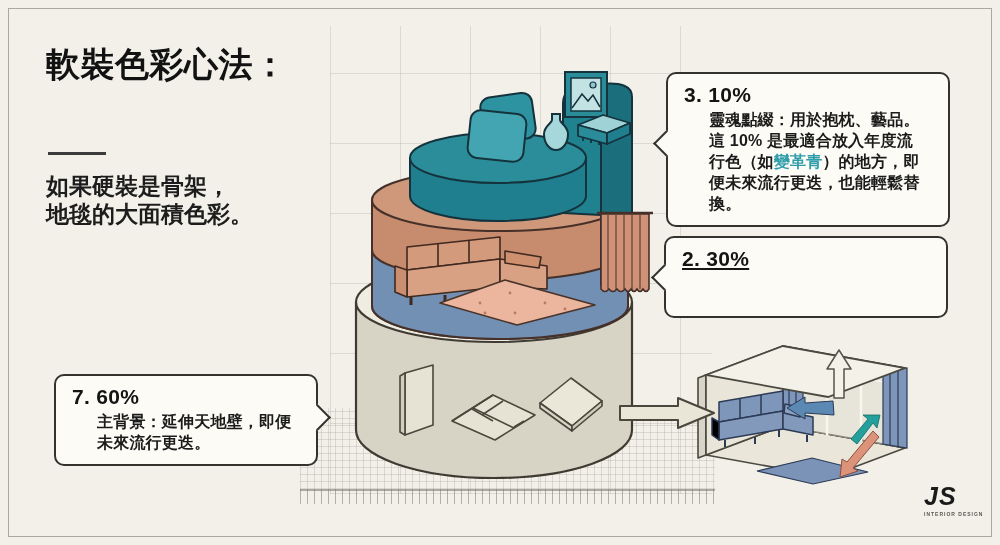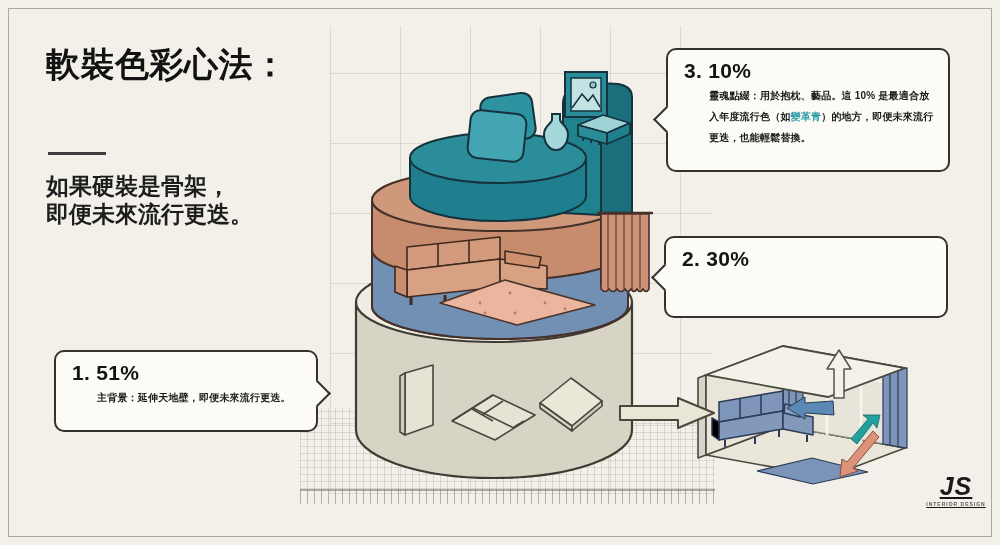--- a/index.html
+++ b/index.html
@@ -21,58 +21,58 @@
     background:repeating-linear-gradient(90deg, rgba(125,123,112,.55) 0 1.5px, transparent 1.5px 7px);}
 
   
   .title-block{position:absolute;left:46px;top:44px;z-index:2;}
   .title-block h1{margin:0;font-size:34px;line-height:40px;font-weight:800;letter-spacing:.5px;color:#121212;}
   .divider{position:absolute;left:48px;top:152px;width:58px;height:3px;background:#3c3c3c;z-index:2;}
   .subtitle{position:absolute;left:46px;top:172px;z-index:2;font-size:23px;font-weight:700;line-height:28px;color:#1d1d1d;}
 
   
   .callout{position:absolute;background:#fcfbf6;border:2.5px solid #33322d;border-radius:10px;
-           padding:9px 12px 11px 16px;z-index:3;box-sizing:border-box;}
+           padding:9px 22px 11px 16px;z-index:3;box-sizing:border-box;margin-top:24px;}
   .callout h2{margin:0 0 2px 0;font-size:21px;font-weight:800;color:#141414;letter-spacing:.3px;}
-  .callout .body{margin-left:25px;font-size:10px;font-weight:700;line-height:21px;color:#1b1b1b;letter-spacing:.2px;}
+  .callout .body{margin-left:25px;font-size:16px;font-weight:700;line-height:21px;color:#1b1b1b;letter-spacing:.2px;}
   .hl{color:#2f9daa;}
   .c10{left:666px;top:48px;width:284px;min-height:124px;}
-  .c30{left:664px;top:236px;width:284px;min-height:82px;}
+  .c30{left:664px;top:212px;width:284px;min-height:82px;text-decoration:underline;}
   .c60{left:54px;top:350px;width:264px;min-height:82px;}
   .ptr{position:absolute;width:17px;height:17px;background:#fcfbf6;transform:rotate(45deg);}
   .ptr-left{border-left:2.5px solid #33322d;border-bottom:2.5px solid #33322d;left:-11px;}
   .ptr-right{border-right:2.5px solid #33322d;border-top:2.5px solid #33322d;right:-11px;}
   .c10 .ptr{top:60px;} .c30 .ptr{top:30px;} .c60 .ptr{top:32px;}
 
   .cake{position:absolute;left:345px;top:63px;width:312px;height:422px;z-index:1;}
   .flow{position:absolute;left:618px;top:396px;width:100px;height:36px;z-index:2;}
   .room{position:absolute;left:685px;top:338px;width:232px;height:160px;z-index:1;}
 
   
-  .logo{position:absolute;left:924px;top:474px;width:64px;z-index:2;text-align:center;line-height:1;text-decoration:underline;}
+  .logo{position:absolute;left:924px;top:484px;width:64px;z-index:2;text-align:left;line-height:1;}
   .logo .mark{font-size:25px;font-weight:800;font-style:italic;letter-spacing:1px;color:#1a1a1a;}
   .logo .cap{margin-top:3px;font-size:5px;letter-spacing:1px;color:#5a5952;font-weight:700;}
 </style>
 </head>
 <body>
 
 <div class="frame"></div>
 <div class="grid-large"></div>
 <div class="grid-fine"></div>
 <div class="ruler"></div>
 
 <div class="title-block">
   <h1>
     <span>軟裝色彩心法：</span><br>
   </h1>
 </div>
 <div class="divider"></div>
 <div class="subtitle">
   <span>如果硬裝是骨架，</span><br>
-  <span>即便未來流行更迭。</span>
+  <span>地毯的大面積色彩。</span>
 </div>
 
 <svg class="cake" viewBox="0 0 312 422">
 
   <g stroke="#3f3b33" stroke-width="2.2" stroke-linejoin="round">
     <path d="M11,239 L11,367 A138,48 0 0 0 287,367 L287,239" fill="#d7d3c5"></path>
     <ellipse cx="149" cy="239" rx="138" ry="40" fill="#efece1"></ellipse>
   </g>
 
   <g stroke="#45302a" stroke-width="2" stroke-linejoin="round">
@@ -213,20 +213,20 @@
   <div class="body"><span>靈魂點綴：用於抱枕、藝品。這 10% 是最適合放入年度流行色（如</span><span class="hl">變革青</span><span>）的地方，即便未來流行更迭，也能輕鬆替換。</span></div>
 </div>
 
 <div class="callout c30">
   <span class="ptr ptr-left"></span>
   <h2>2. 30%</h2>
 </div>
 
 <div class="callout c60">
   <span class="ptr ptr-right"></span>
-  <h2>1. 51%</h2>
+  <h2>7. 60%</h2>
   <div class="body">主背景：延伸天地壁，即便未來流行更迭。</div>
 </div>
 
 <div class="logo">
   <div class="mark">JS</div>
   <div class="cap">INTERIOR DESIGN</div>
 </div>
 
 </body></html>

